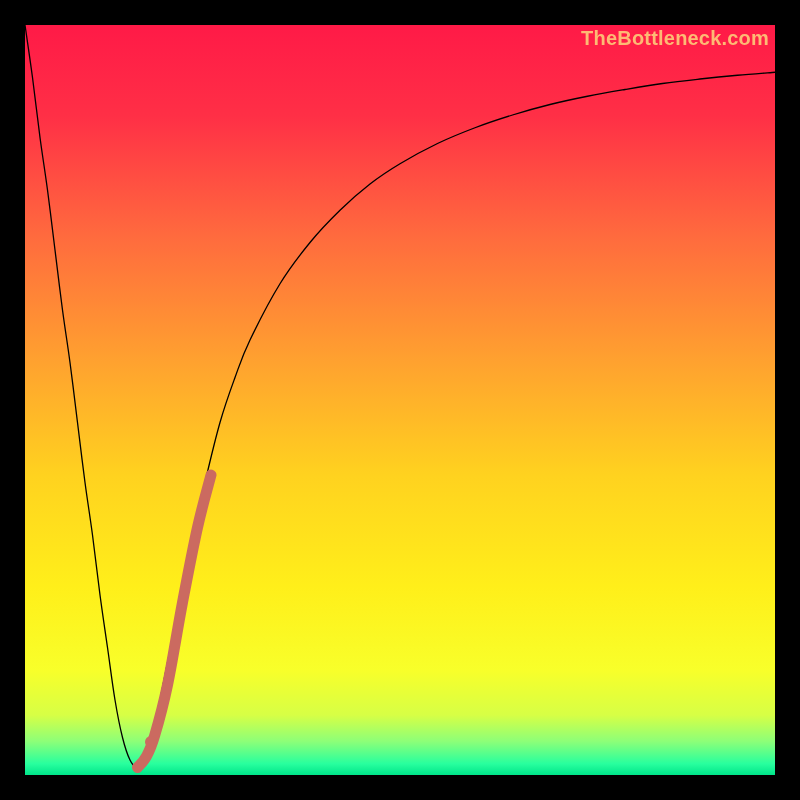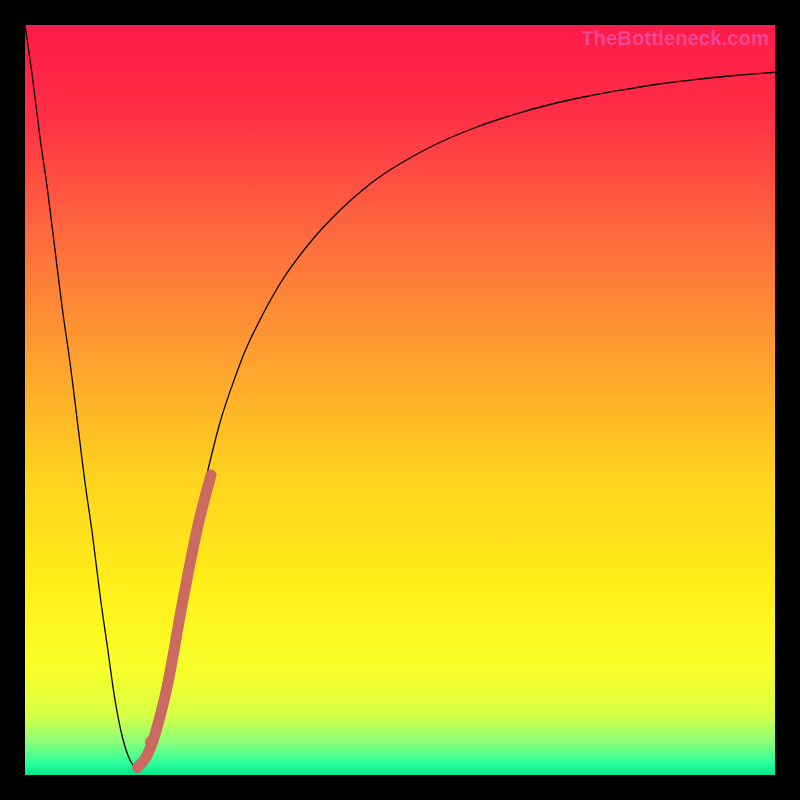--- a/index.html
+++ b/index.html
@@ -21,21 +21,21 @@
     left: 25px;
     top: 25px;
     width: 750px;
     height: 750px;
     overflow: hidden;
   }
   .watermark {
     position: absolute;
     top: 2px;
     right: 6px;
-    color: #ec4899;
+    color: #fdba74;
     font-size: 20px;
     font-weight: 600;
     letter-spacing: 0.2px;
     z-index: 5;
     user-select: none;
   }
   svg { display: block; }
 </style>
 </head>
 <body>

